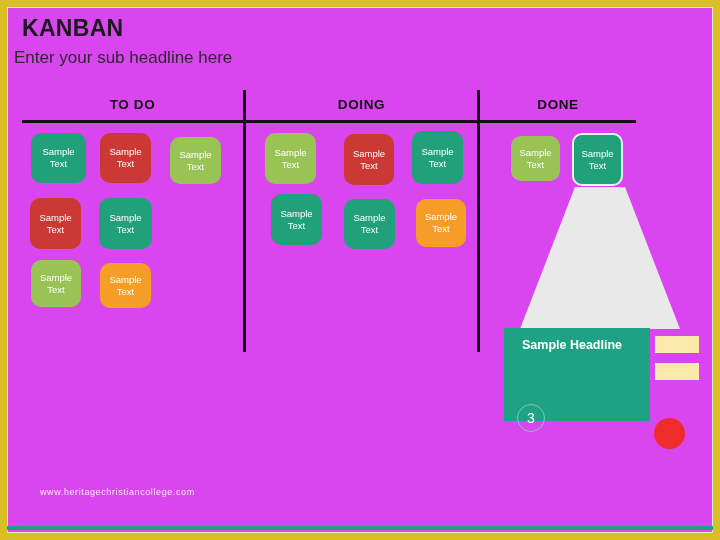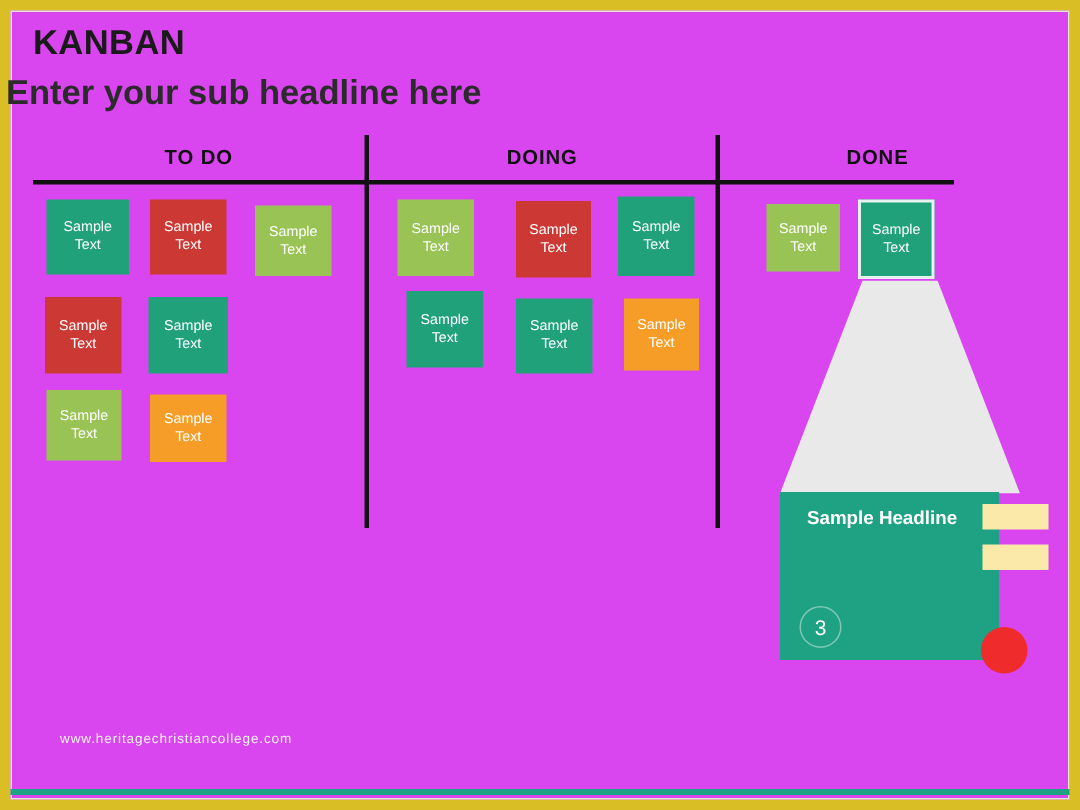--- a/index.html
+++ b/index.html
@@ -54,24 +54,24 @@
     position: absolute;
     left: 22px;
     top: 15px;
     font-size: 23px;
     font-weight: bold;
     color: #1a1a1a;
     letter-spacing: 0.3px;
   }
   .subtitle {
     position: absolute;
-    left: 4px;
+    left: 14px;
     top: 48px;
-    font-size: 23px;
-    font-weight: bold;
+    font-size: 17px;
+    font-weight: normal;
     color: #2b2b2b;
   }
 
   
   .col-header {
     position: absolute;
     top: 97px;
     font-size: 13.5px;
     font-weight: bold;
     color: #111111;
@@ -99,43 +99,44 @@
     position: absolute;
     box-sizing: border-box;
     display: flex;
     align-items: center;
     justify-content: center;
     text-align: center;
     color: #ffffff;
     font-size: 9.5px;
     line-height: 1.25;
     padding: 2px;
+    border-radius: 10px;
   }
   .card span { display: block; }
 
   .card-highlight {
     border: 2px solid #e7f3ef;
   }
 
   
   .spotlight {
     position: absolute;
     left: 520px;
     top: 187px;
     width: 160px;
     height: 142px;
   }
 
   
   .callout {
     position: absolute;
-    left: 520px;
+    left: 504px;
     top: 328px;
     width: 146px;
-    height: 112px;
+    height: 93px;
     background: #1fa184;
   }
   .callout-headline {
     position: absolute;
     left: 18px;
     top: 10px;
     font-size: 12.5px;
     font-weight: bold;
     color: #ffffff;
   }
@@ -204,21 +205,21 @@
 
   <div class="title">KANBAN</div>
   <div class="subtitle">Enter your sub headline here</div>
 
   <div id="board-layer">
       <div class="hrule" style="background: rgb(17, 17, 17);"></div>
       <div class="vrule" style="left: 243px; background: rgb(17, 17, 17);"></div>
       <div class="vrule" style="left: 477px; background: rgb(17, 17, 17);"></div>
       <div class="col-header" style="left: 22px; width: 221px;">TO DO</div>
       <div class="col-header" style="left: 246px; width: 231px;">DOING</div>
-      <div class="col-header" style="left: 480px; width: 156px; margin-left: 27px;">DONE</div>
+      <div class="col-header" style="left: 480px; width: 156px;">DONE</div>
     </div>
 
   <svg class="spotlight" viewBox="0 0 160 142" preserveAspectRatio="none">
     <polygon points="55,0 105,0 160,142 0,142" fill="#e9e9e9"></polygon>
   </svg>
 
   <div class="callout">
     <div class="callout-headline">Sample Headline</div>
     <div class="callout-number">3</div>
   </div>

